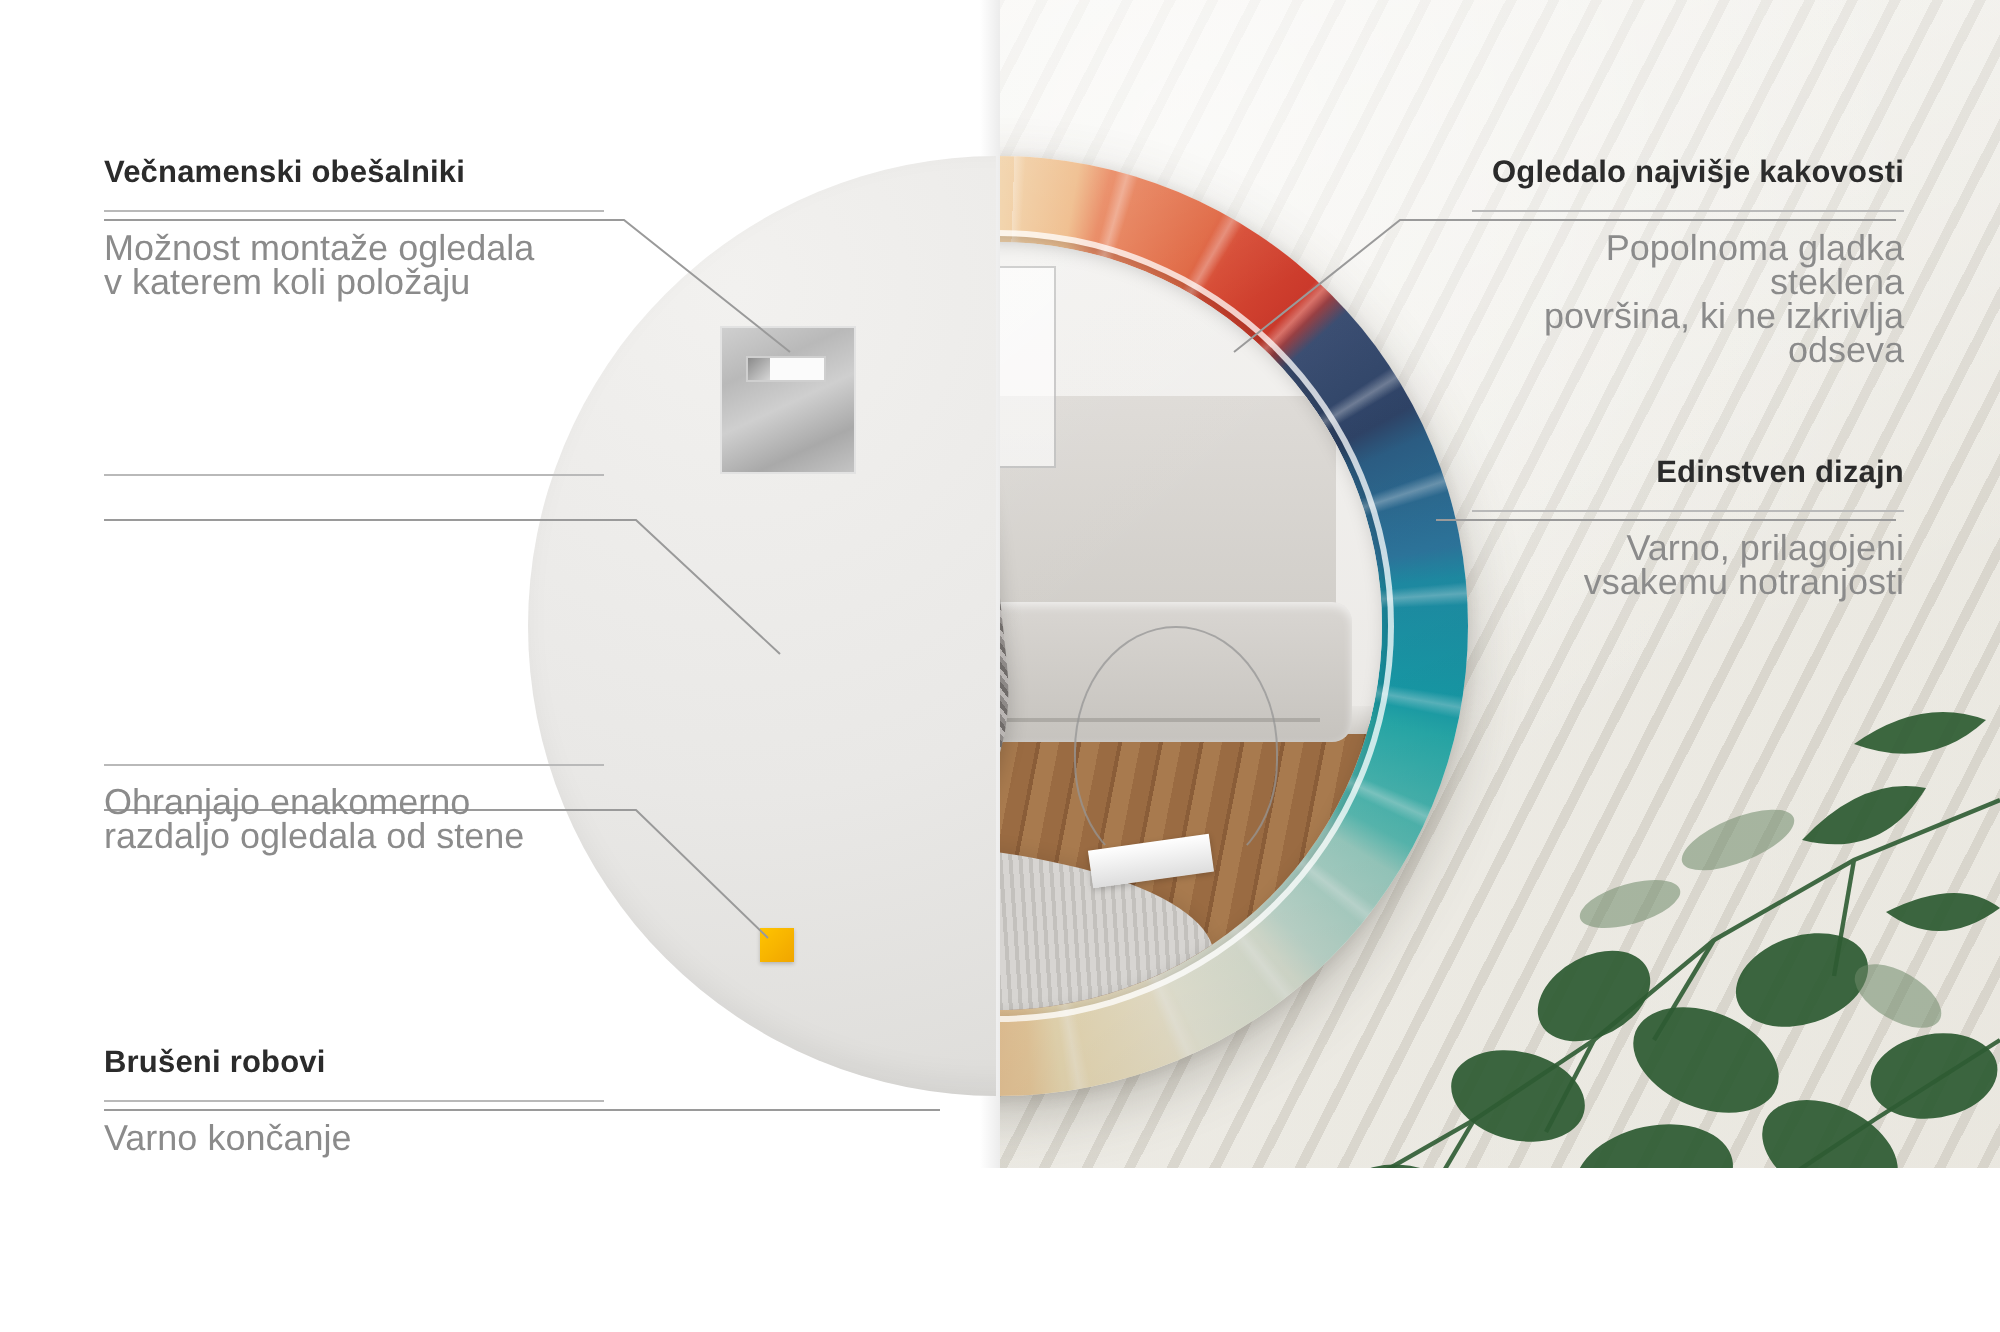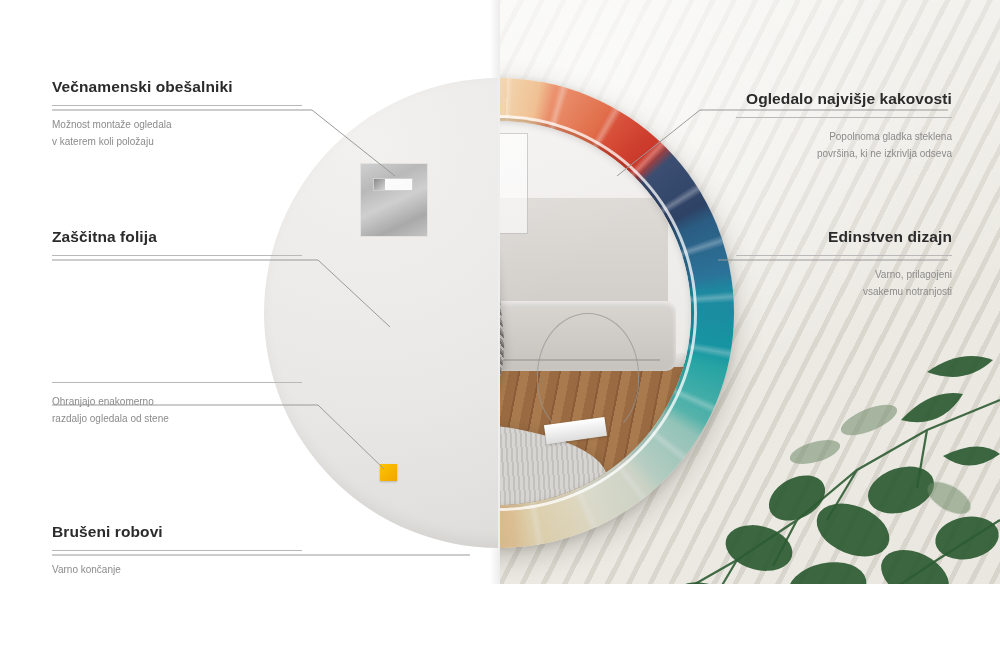--- a/index.html
+++ b/index.html
@@ -163,30 +163,30 @@
   .leads{position:absolute;left:0;top:0;width:1000px;height:666px;z-index:7;pointer-events:none;}
 
   
   .callout{position:absolute;z-index:8;}
   .callout .title{
     font-size:15.5px;font-weight:bold;color:#2b2b2b;letter-spacing:.1px;
     white-space:nowrap;
   }
   .callout .rule{height:1px;background:#b9b9b9;margin:9px 0 10px;}
   .callout .desc{
-    font-size:10px;line-height:17px;color:#8b8b8b;white-space:pre-line;
+    font-size:18px;line-height:17px;color:#8b8b8b;white-space:pre-line;
   }
   .callout.left{left:52px;width:250px;text-align:left;}
   .callout.right{width:216px;text-align:right;}
 
   .c1{top:78px;}
   .c2{top:228px;}
   .c3{top:373px;}
   .c4{top:523px;}
-  .r1{right:48px;top:78px;width:215px;margin-top:12px;}
+  .r1{right:48px;top:78px;width:215px;}
   .r2{right:48px;top:228px;width:160px;}
 </style>
 </head>
 <body>
 
 <div id="stage">
 
   <div class="photo-half">
     <svg width="503" height="666" viewBox="0 0 503 666" style="position:absolute;left:0;top:0;">
       <g fill="#2e5c33" opacity="0.93">
@@ -278,21 +278,20 @@
   </svg>
 
   <div class="callout left c1">
     <div class="title">Večnamenski obešalniki</div>
     <div class="rule"></div>
     <div class="desc">Možnost montaže ogledala
 v katerem koli položaju</div>
   </div>
 
   <div class="callout left c2">
-    <div class="title">Zaščitna folija</div>
     <div class="rule"></div>
   </div>
 
   <div class="callout left c3">
     <div class="rule"></div>
     <div class="desc">Ohranjajo enakomerno
 razdaljo ogledala od stene</div>
   </div>
 
   <div class="callout left c4">

